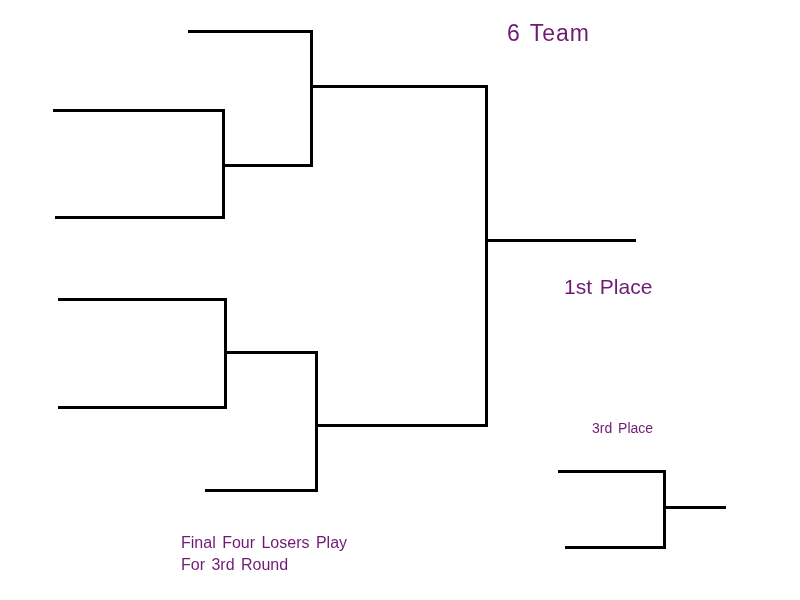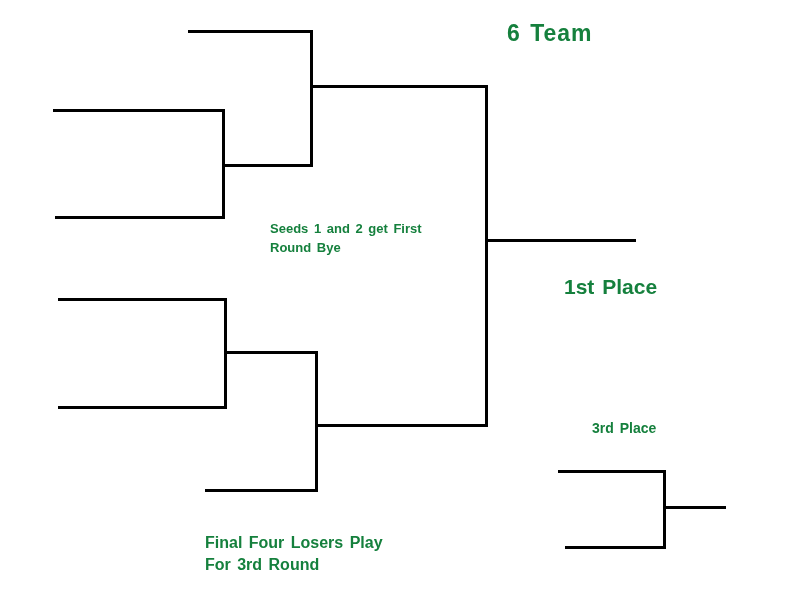--- a/index.html
+++ b/index.html
@@ -15,22 +15,22 @@
     overflow: hidden;
     font-family: "Liberation Sans", sans-serif;
     color: #000000;
   }
   .bracket-line {
     position: absolute;
     background: #000000;
   }
   .label {
     position: absolute;
-    font-weight: 700;
-    color: #15803d;
+    font-weight: 400;
+    color: #701a75;
     white-space: nowrap;
     word-spacing: 2px;
   }
   .title-label {
     left: 507px;
     top: 21px;
     font-size: 23px;
     line-height: 24px;
     letter-spacing: 1px;
   }
@@ -47,21 +47,21 @@
     line-height: 16px;
   }
   .third-place-label {
     left: 592px;
     top: 421px;
     font-size: 14px;
     line-height: 15px;
     text-align: center;
   }
   .losers-note {
-    left: 205px;
+    left: 181px;
     top: 532px;
     font-size: 16px;
     line-height: 22px;
   }
 </style>
 </head>
 <body>
 
 <div class="canvas">
 
@@ -83,24 +83,20 @@
       <div class="bracket-line" style="left: 485px; top: 85px; width: 3px; height: 342px; background: rgb(0, 0, 0);"></div>
       <div class="bracket-line" style="left: 488px; top: 239px; width: 148px; height: 3px; background: rgb(0, 0, 0);"></div>
       <div class="bracket-line" style="left: 558px; top: 470px; width: 108px; height: 3px; background: rgb(0, 0, 0);"></div>
       <div class="bracket-line" style="left: 565px; top: 546px; width: 101px; height: 3px; background: rgb(0, 0, 0);"></div>
       <div class="bracket-line" style="left: 663px; top: 470px; width: 3px; height: 79px; background: rgb(0, 0, 0);"></div>
       <div class="bracket-line" style="left: 666px; top: 506px; width: 60px; height: 3px; background: rgb(0, 0, 0);"></div>
     </div>
 
   <div class="label title-label">6 Team</div>
 
-  <div class="label bye-note">
-    <div>Seeds 1 and 2 get First</div>
-    <div>Round Bye</div>
-  </div>
 
   <div class="label first-place-label">1st Place</div>
 
   <div class="label third-place-label">3rd Place</div>
 
   <div class="label losers-note">
     <div>Final Four Losers Play</div>
     <div>For 3rd Round</div>
   </div>
 

